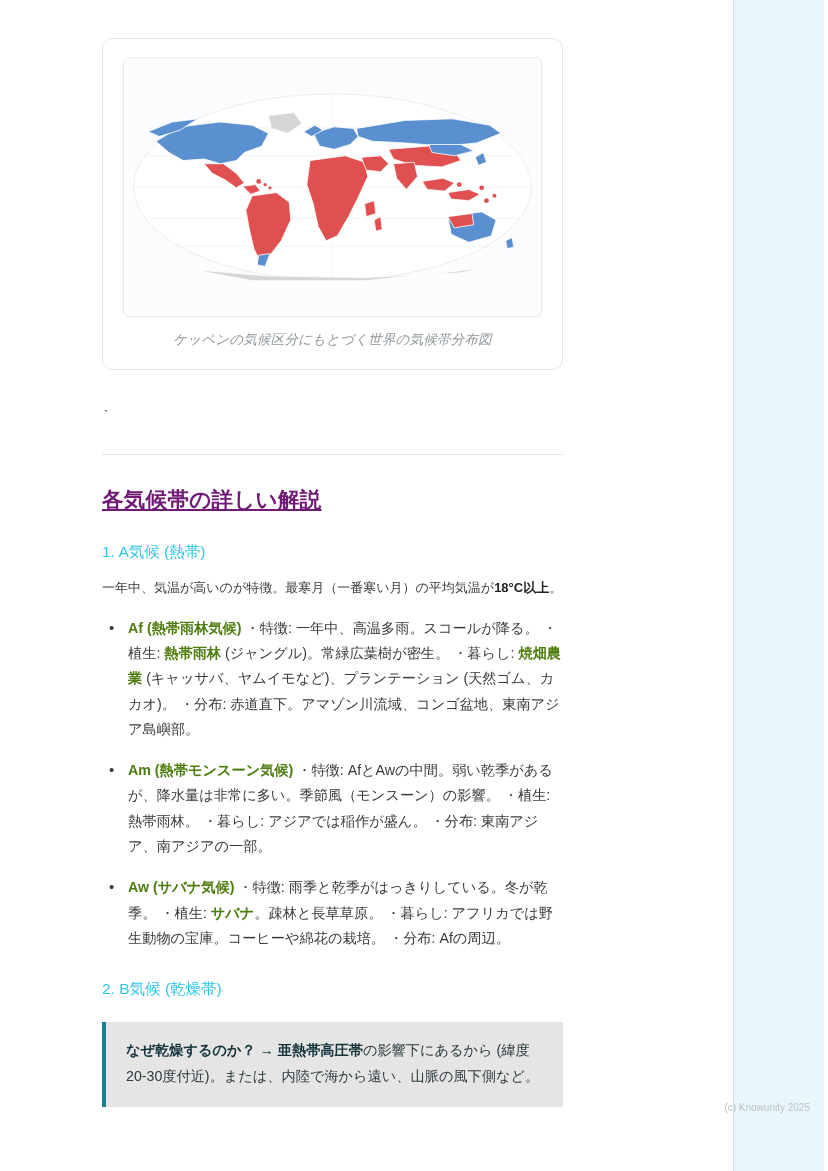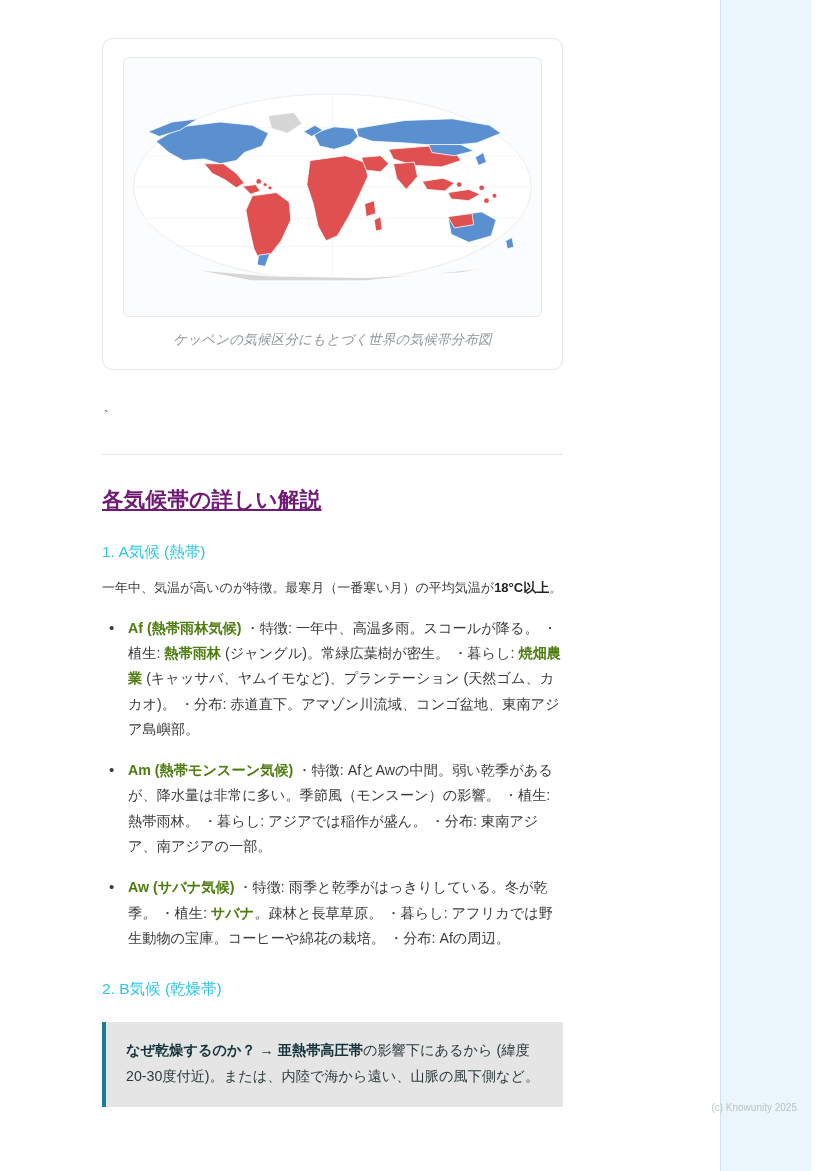--- a/index.html
+++ b/index.html
@@ -13,21 +13,21 @@
     font-family: "Liberation Sans", sans-serif;
     color: #333333;
     position: relative;
     overflow: hidden;
   }
 
   
   .right-rail {
     position: absolute;
     top: 0;
-    right: 17px;
+    right: 4px;
     width: 90px;
     height: 1171px;
     background: #eaf6fb;
     border-left: 1px solid #cfe6f0;
   }
   .rail-watermark {
     position: absolute;
     right: 14px;
     bottom: 58px;
     font-size: 10px;

